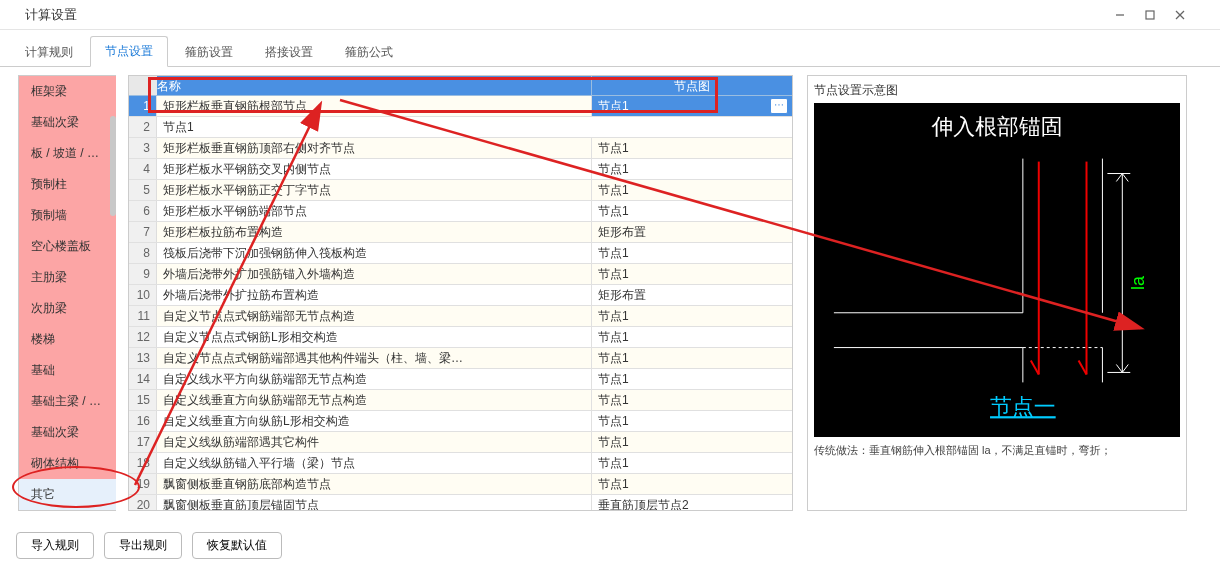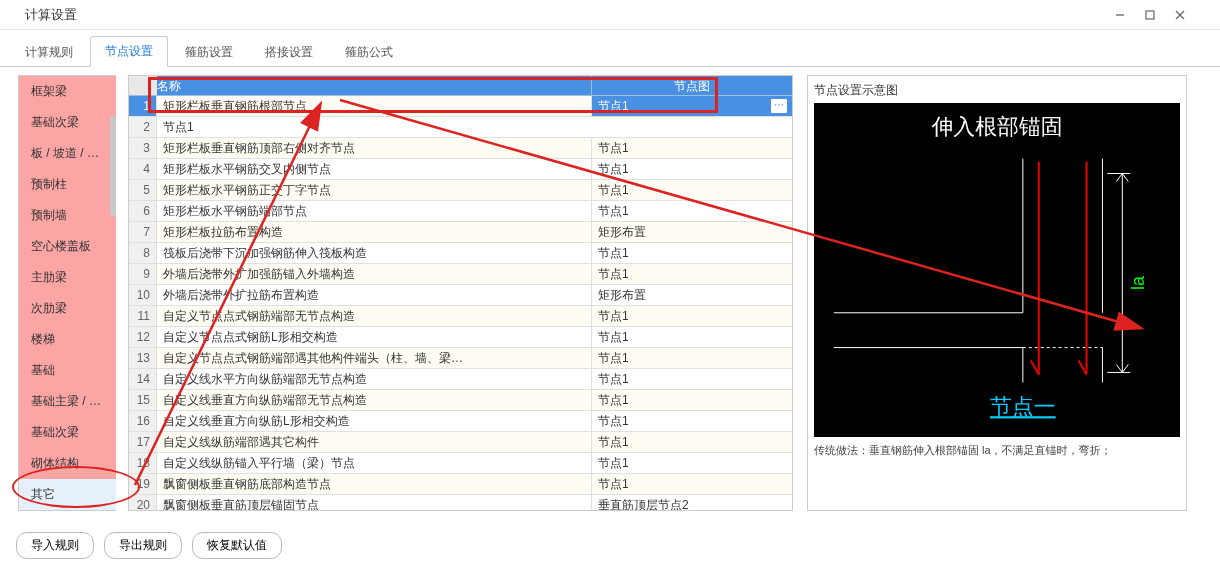--- a/index.html
+++ b/index.html
@@ -30,21 +30,21 @@
 .cell-diag { width: 200px; padding: 0 6px; position: relative; }
 .row.sel .cell-num { background: #4a90e2; color: #fff; }
 .row.sel .cell-name { background: #fffdf3; }
 .row.sel .cell-diag { background: #4a90e2; color: #fff; }
 .morebtn { position: absolute; right: 4px; top: 2px; width: 18px; height: 16px; background: #fff; border: 1px solid #4a90e2; border-radius: 2px; text-align: center; line-height: 12px; color: #4a90e2; font-size: 10px; cursor: pointer; }
 .preview { width: 380px; border: 1px solid #ccc; padding: 6px; }
 .preview-title { font-size: 12px; margin-bottom: 4px; }
 .diagram-box { width: 100%; height: 334px; background: #000; position: relative; }
 .caption { font-size: 11px; color: #444; margin-top: 6px; line-height: 1.4; }
 .footer { position: absolute; bottom: 6px; left: 16px; display: flex; gap: 10px; }
-.fbtn { padding: 4px 14px; border: 1px solid #bbb; border-radius: 11px; background: #fff; cursor: pointer; font-size: 12px; }
+.fbtn { padding: 4px 14px; border: 1px solid #bbb; border-radius: 4px; background: #fff; cursor: pointer; font-size: 12px; }
 .ellipse { position: absolute; left: 12px; top: 466px; width: 128px; height: 42px; border: 2px solid #d22; border-radius: 50%; pointer-events: none; z-index: 50; }
 .redrect { position: absolute; left: 148px; top: 77px; width: 570px; height: 36px; border: 3px solid #d22; pointer-events: none; z-index: 50; }
 svg.arrows { position: absolute; top: 0; left: 0; width: 1220px; height: 565px; pointer-events: none; z-index: 40; }
 </style>
 </head>
 <body>
 
 <div class="titlebar">
   <span class="title">计算设置</span>
   <div class="winbtns">

